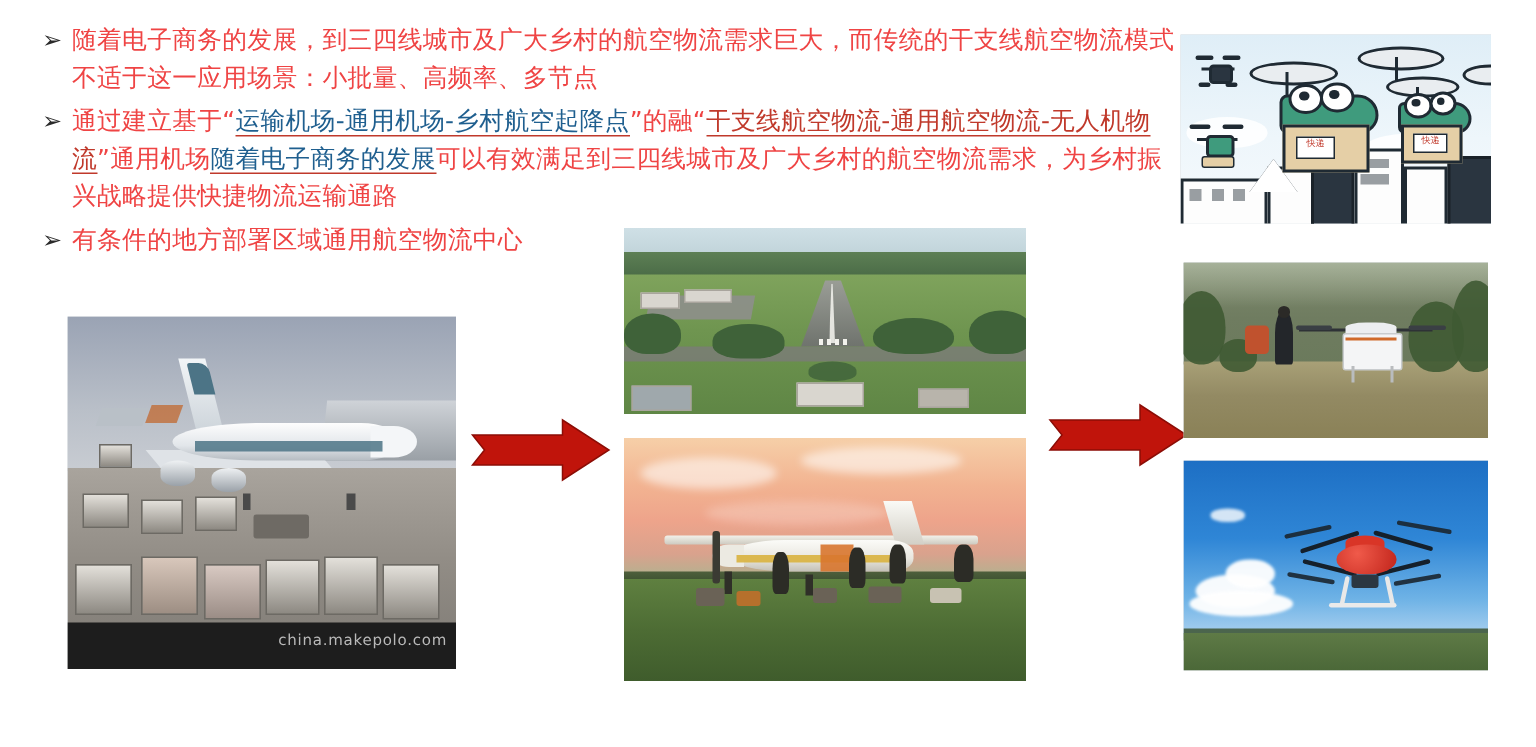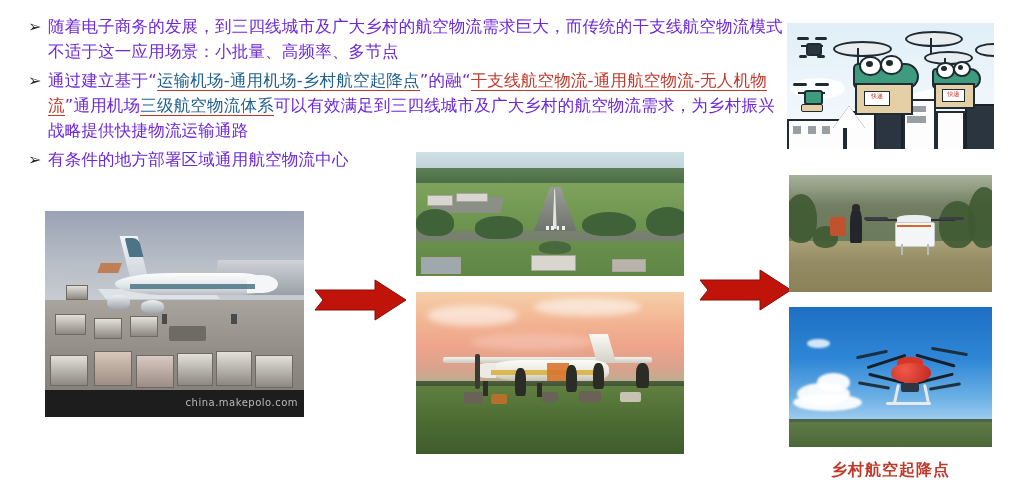--- a/index.html
+++ b/index.html
@@ -20,37 +20,37 @@
     font-family:"DejaVu Sans",sans-serif;
   }
   .bullet-text{
     flex:1 1 auto;
     font-size:16.5px;line-height:25px;color:#1f1f1f;
     font-family:"DejaVu Sans","Liberation Sans",sans-serif;
     letter-spacing:0.2px;
   }
   .tk-blue{color:#1f5f8f;border-bottom:1.5px solid #c0392b;}
   .tk-red{color:#c0392b;border-bottom:1.5px solid #c0392b;}
-  .tk-plain{color:#6d28d9;}
+  .tk-plain{color:#ef4444;}
 
   
   .photo{position:absolute;overflow:hidden;background:#cfd5da;}
   .photo .frame{position:absolute;inset:0;overflow:hidden;}
   .cap{
     position:absolute;text-align:center;color:#c0392b;
     font-size:16px;font-weight:bold;line-height:20px;
     font-family:"DejaVu Sans","Liberation Sans",sans-serif;
     letter-spacing:1px;
   }
 
   
   .arrow{position:absolute;}
 
   
-  #p1{left:45px;top:211px;width:259px;height:206px;}
+  #p1{left:45px;top:211px;width:259px;height:235px;}
   #p1 .sky{position:absolute;left:0;top:0;right:0;height:44%;
     background:linear-gradient(#9aa3b4,#b9bfc8 60%,#c8ccd2);}
   #p1 .ground{position:absolute;left:0;top:43%;right:0;bottom:0;
     background:linear-gradient(#a9a49d,#928d86 45%,#7e7a74);}
   #p1 .hangar{position:absolute;right:-4%;top:24%;width:38%;height:17%;
     background:linear-gradient(#cfd3d8,#9aa0a6);transform:skewX(-6deg);}
   #p1 .fuse{position:absolute;left:27%;top:30%;width:58%;height:11%;
     background:linear-gradient(#fdfdfd,#e2e6ea 60%,#b6bcc2);
     border-radius:48% 20% 20% 46%/60% 50% 50% 60%;}
   #p1 .nose{position:absolute;left:78%;top:31%;width:12%;height:9%;
@@ -206,21 +206,21 @@
 
     <div class="bullet">
       <span class="bullet-marker">➢</span>
       <span class="bullet-text">
         <span class="tk-plain">随着电子商务的发展，到三四线城市及广大乡村的航空物流需求巨大，而传统的干支线航空物流模式不适于这一应用场景：小批量、高频率、多节点</span>
       </span>
     </div>
 
     <div class="bullet">
       <span class="bullet-marker">➢</span>
-      <span class="bullet-text"><span class="tk-plain">通过建立基于“</span><span class="tk-blue">运输机场-通用机场-乡村航空起降点</span><span class="tk-plain">”的融“</span><span class="tk-red">干支线航空物流-通用航空物流-无人机物流</span><span class="tk-plain">”通用机场</span><span class="tk-blue">三级航空物流体系</span><span class="tk-plain">可以有效满足到三四线城市及广大乡村的航空物流需求，为乡村振兴战略提供快捷物流运输通路</span></span>
+      <span class="bullet-text"><span class="tk-plain">通过建立基于“</span><span class="tk-blue">运输机场-通用机场-乡村航空起降点</span><span class="tk-plain">”的融“</span><span class="tk-red">干支线航空物流-通用航空物流-无人机物流</span><span class="tk-plain">”通用机场</span><span class="tk-blue">随着电子商务的发展</span><span class="tk-plain">可以有效满足到三四线城市及广大乡村的航空物流需求，为乡村振兴战略提供快捷物流运输通路</span></span>
     </div>
 
     <div class="bullet">
       <span class="bullet-marker">➢</span>
       <span class="bullet-text">
         <span class="tk-plain">有条件的地方部署区域通用航空物流中心</span>
       </span>
     </div>
   </div>
 
@@ -425,15 +425,14 @@
       <div class="dprop" style="left:34%;top:55%;width:16%;transform:rotate(10deg);"></div>
       <div class="dprop" style="left:69%;top:56%;width:16%;transform:rotate(-10deg);"></div>
       <div class="dcanopy"></div>
       <div class="dcore"></div>
       <div class="dpod"></div>
       <div class="dleg" style="left:52%;top:55%;height:14%;transform:rotate(12deg);"></div>
       <div class="dleg" style="left:67%;top:55%;height:14%;transform:rotate(-12deg);"></div>
       <div style="position:absolute;left:48%;top:68%;width:22%;height:3px;background:#eaeaea;border-radius:2px;"></div>
     </div>
   </div>
-  <div class="cap" style="left:789px;top:460px;width:203px;">乡村航空起降点</div>
 
 </div>
 
 </body></html>

